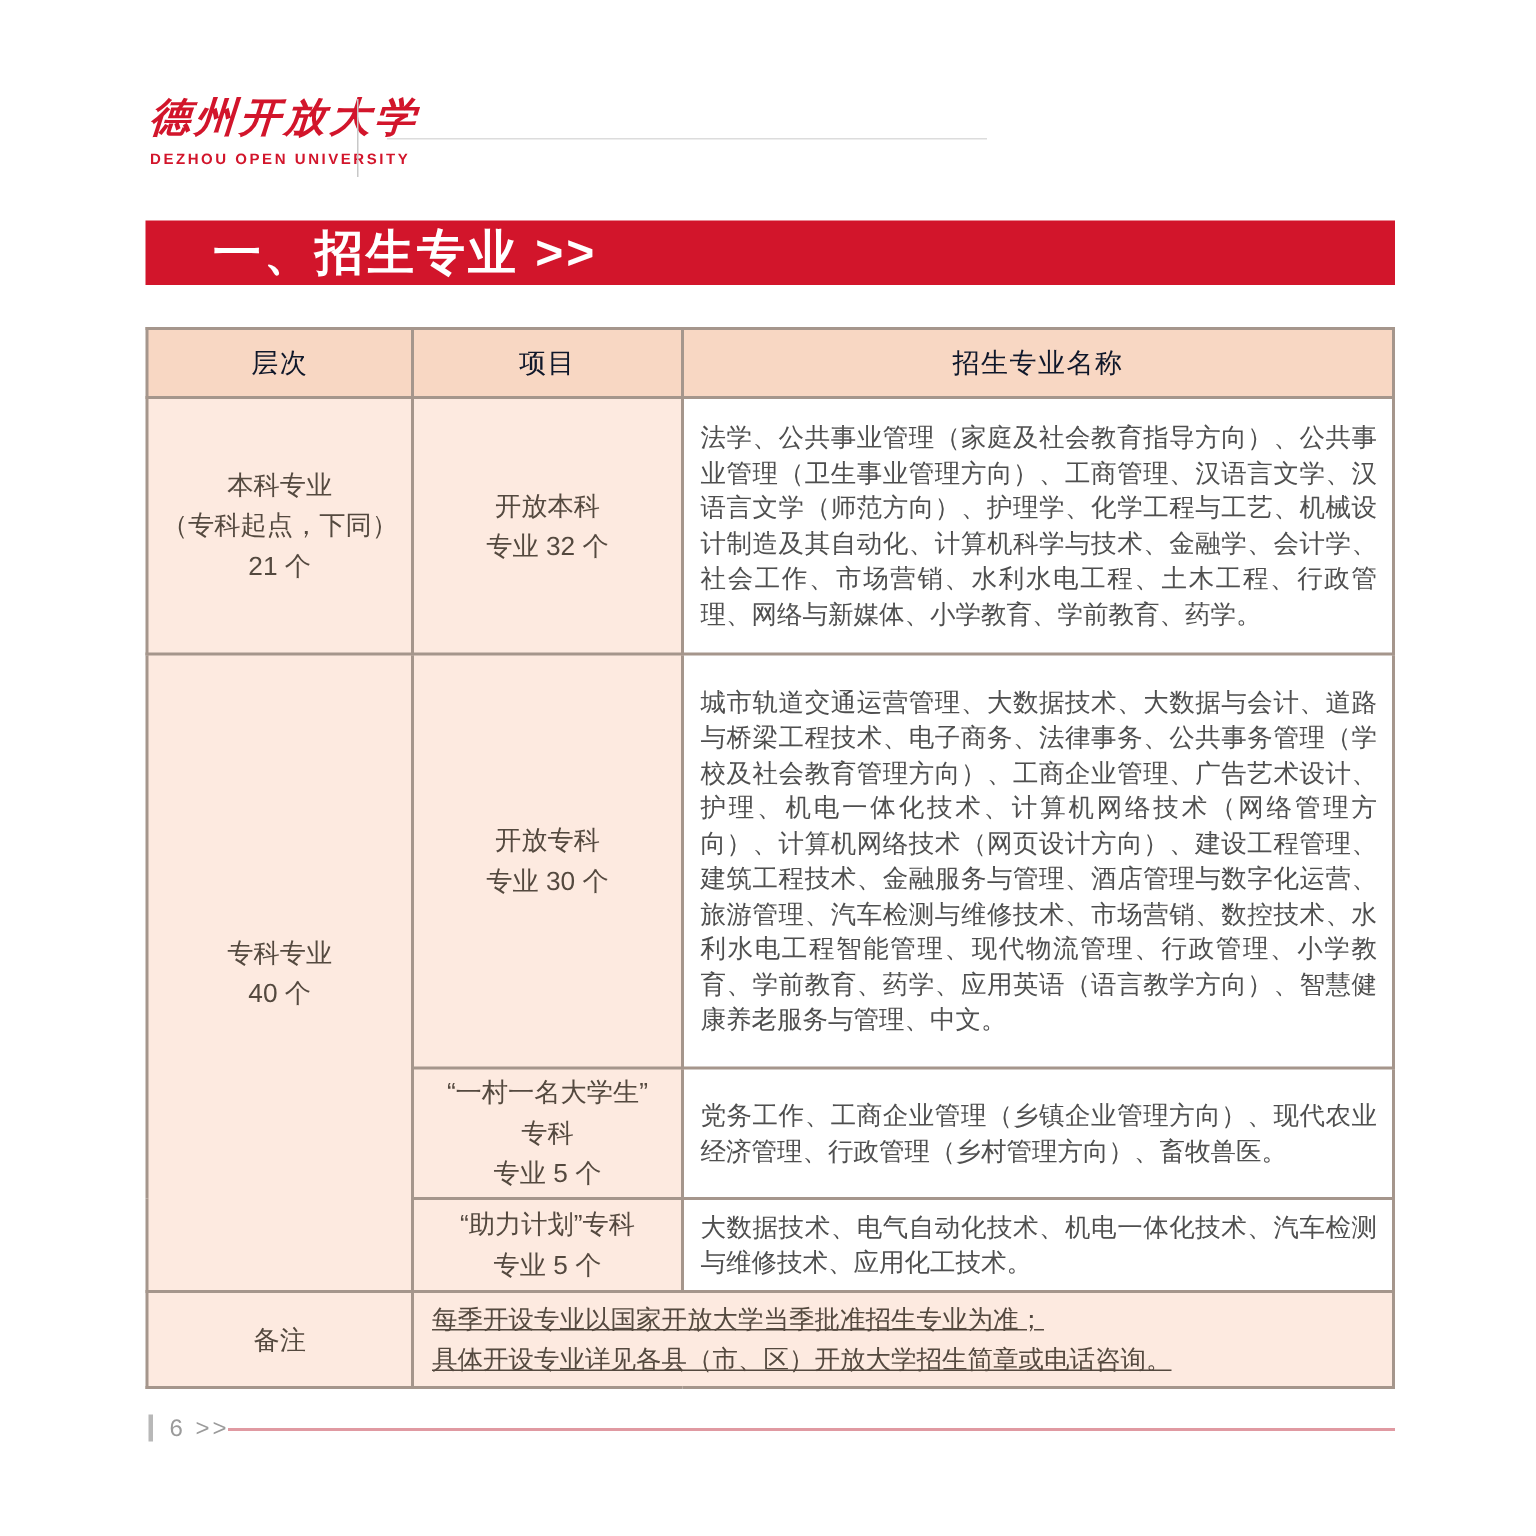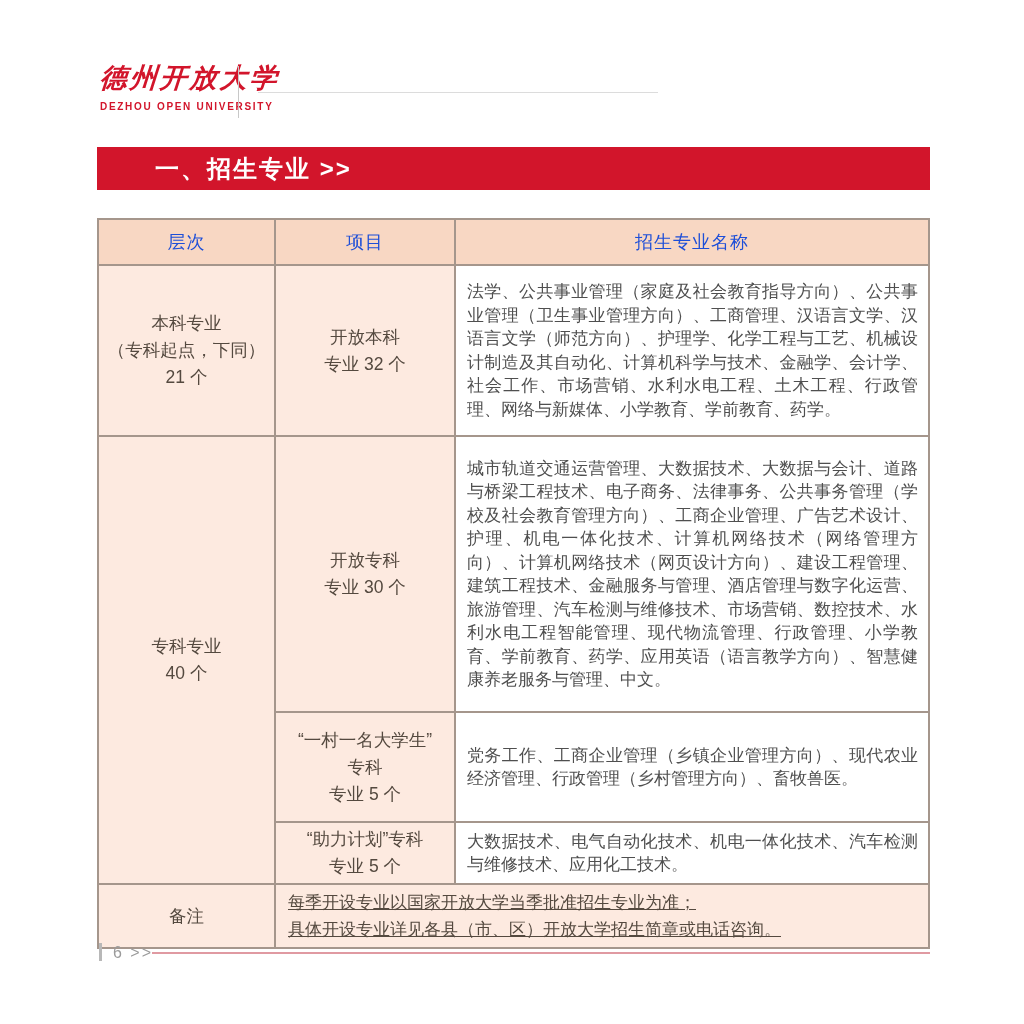--- a/index.html
+++ b/index.html
@@ -14,51 +14,51 @@
   .logo-cn { font-size:27px; font-weight:bold; font-style:italic; letter-spacing:3px; transform:skewX(-4deg); }
   .logo-en { font-size:10px; font-weight:bold; letter-spacing:1.7px; margin-top:5px; font-style:normal; }
   .logo-divider { position:absolute; left:238px; top:66px; width:1px; height:52px; background:#c8c8c8; }
   .head-rule { position:absolute; left:258px; top:92px; width:400px; height:1px; background:#dcdcdc; }
   .doc-title { position:absolute; top:80px; right:94px; font-size:19px; color:#7d7d7d; letter-spacing:1px; }
   .doc-title .year { font-size:21px; font-weight:bold; color:#4c4c4c; margin-right:6px; letter-spacing:0; }
 
   
   .banner {
     position:absolute; left:97px; top:147px; width:833px; height:43px;
-    background:#d2152b; color:#ffffff; font-size:24px; font-weight:bold;
-    line-height:43px; padding-left:58px; letter-spacing:2px;
+    background:#d2152b; color:#ffffff; font-size:32px; font-weight:bold;
+    line-height:43px; padding-left:45px; letter-spacing:2px;
   }
 
   
   table.majors {
     position:absolute; left:97px; top:218px; width:833px;
     border-collapse:collapse; table-layout:fixed;
   }
   table.majors th, table.majors td { border:2px solid #a5968c; }
   col.c1 { width:177px; } col.c2 { width:180px; }
   th.colhead {
     background:#f8d7c3; height:46px; font-size:18px; font-weight:normal;
-    color:#1d4ed8; text-align:center; letter-spacing:1px;
+    color:#0f172a; text-align:center; letter-spacing:1px;
   }
   td.cat {
     background:#fdeae0; text-align:center; vertical-align:middle;
     font-size:17.5px; color:#54493f; line-height:27px; white-space:pre-line;
   }
   td.list {
     background:#ffffff; text-align:justify; vertical-align:middle;
     font-size:17px; color:#4f4f4f; line-height:23.5px; padding:6px 10px 6px 11px;border-radius:25px;
   }
   td.remark-cell {
     background:#fdeae0; text-align:left; vertical-align:middle;
     font-size:17px; color:#54493f; line-height:27px; white-space:pre-line;
     padding-left:12px;
     text-decoration:underline;
   }
   tr.r-hdr { height:46px; } tr.r1 { height:171px; } tr.r2 { height:276px; }
-  tr.r3 { height:110px; } tr.r4 { height:62px; } tr.r5 { height:64px; }
+  tr.r3 { height:87px; } tr.r4 { height:62px; } tr.r5 { height:64px; }
 
   
   .footer-tick { position:absolute; left:99px; top:943px; width:3px; height:18px; background:#b8b8b8; }
   .footer-page { position:absolute; left:113px; top:944px; font-size:16px; color:#9b9b9b; letter-spacing:2px; }
   .footer-line { position:absolute; left:152px; top:952px; width:778px; height:2px; background:#e09aa2; }
 </style>
 </head>
 <body>
 
 <div class="page">

